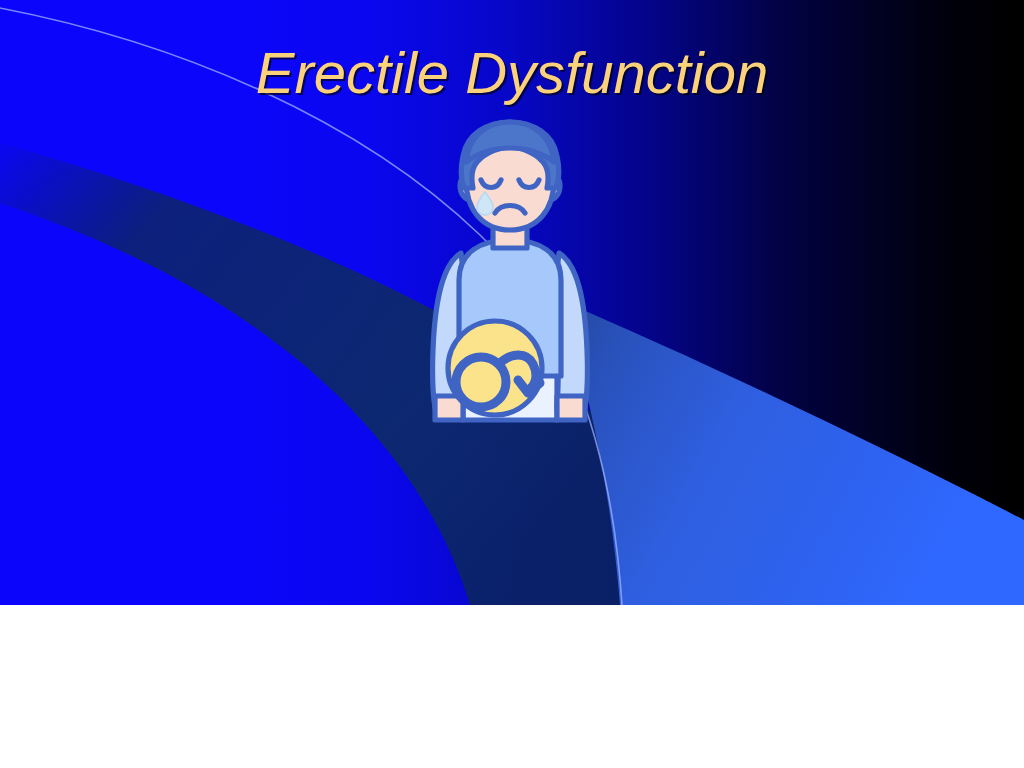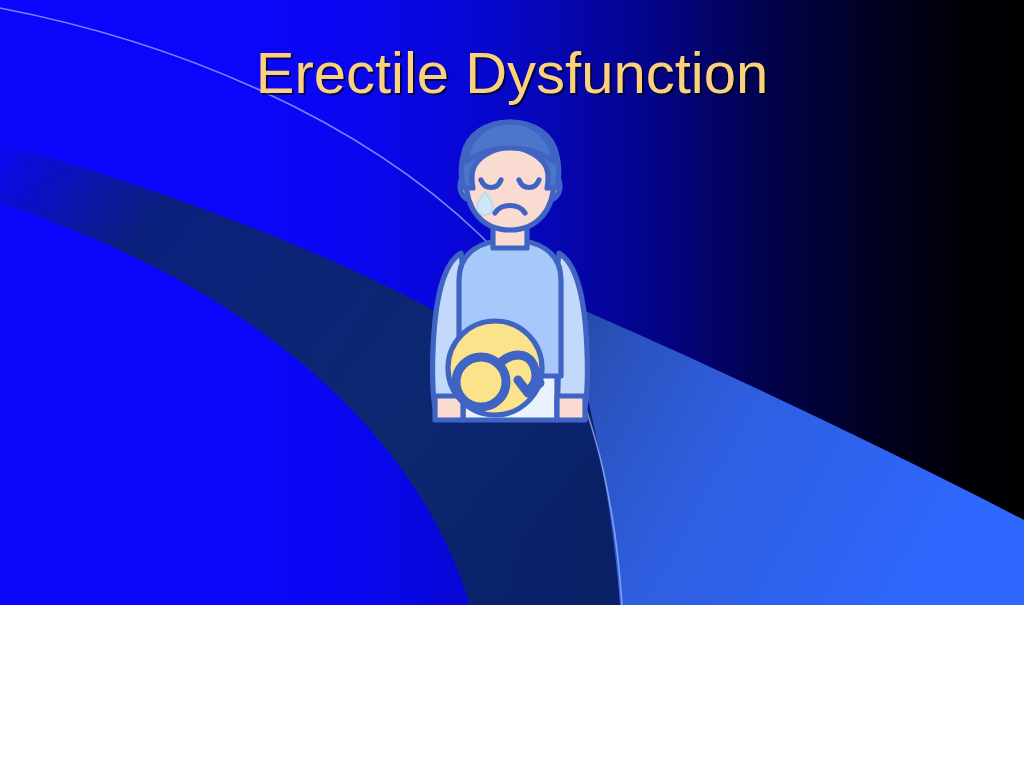--- a/index.html
+++ b/index.html
@@ -3,21 +3,21 @@
 <meta charset="utf-8">
 <title>Slide</title>
 <style>
   html,body{margin:0;padding:0;}
   body{
     width:1024px;height:768px;
     background:#ffffff;
     font-family:"Liberation Sans", sans-serif;
     overflow:hidden;
   }
-  #slide-root{position:relative;width:1024px;height:768px;background:#ffffff;}
+  #slide-root{position:relative;width:1024px;height:768px;background:#ffffff;font-style:italic;}
 
   
   #slide-canvas{
     position:absolute;left:0;top:0;width:1024px;height:605px;
     overflow:hidden;
   }
   .bg-layer{position:absolute;left:0;top:0;width:1024px;height:605px;}
 
   
   #bg-gradient{

